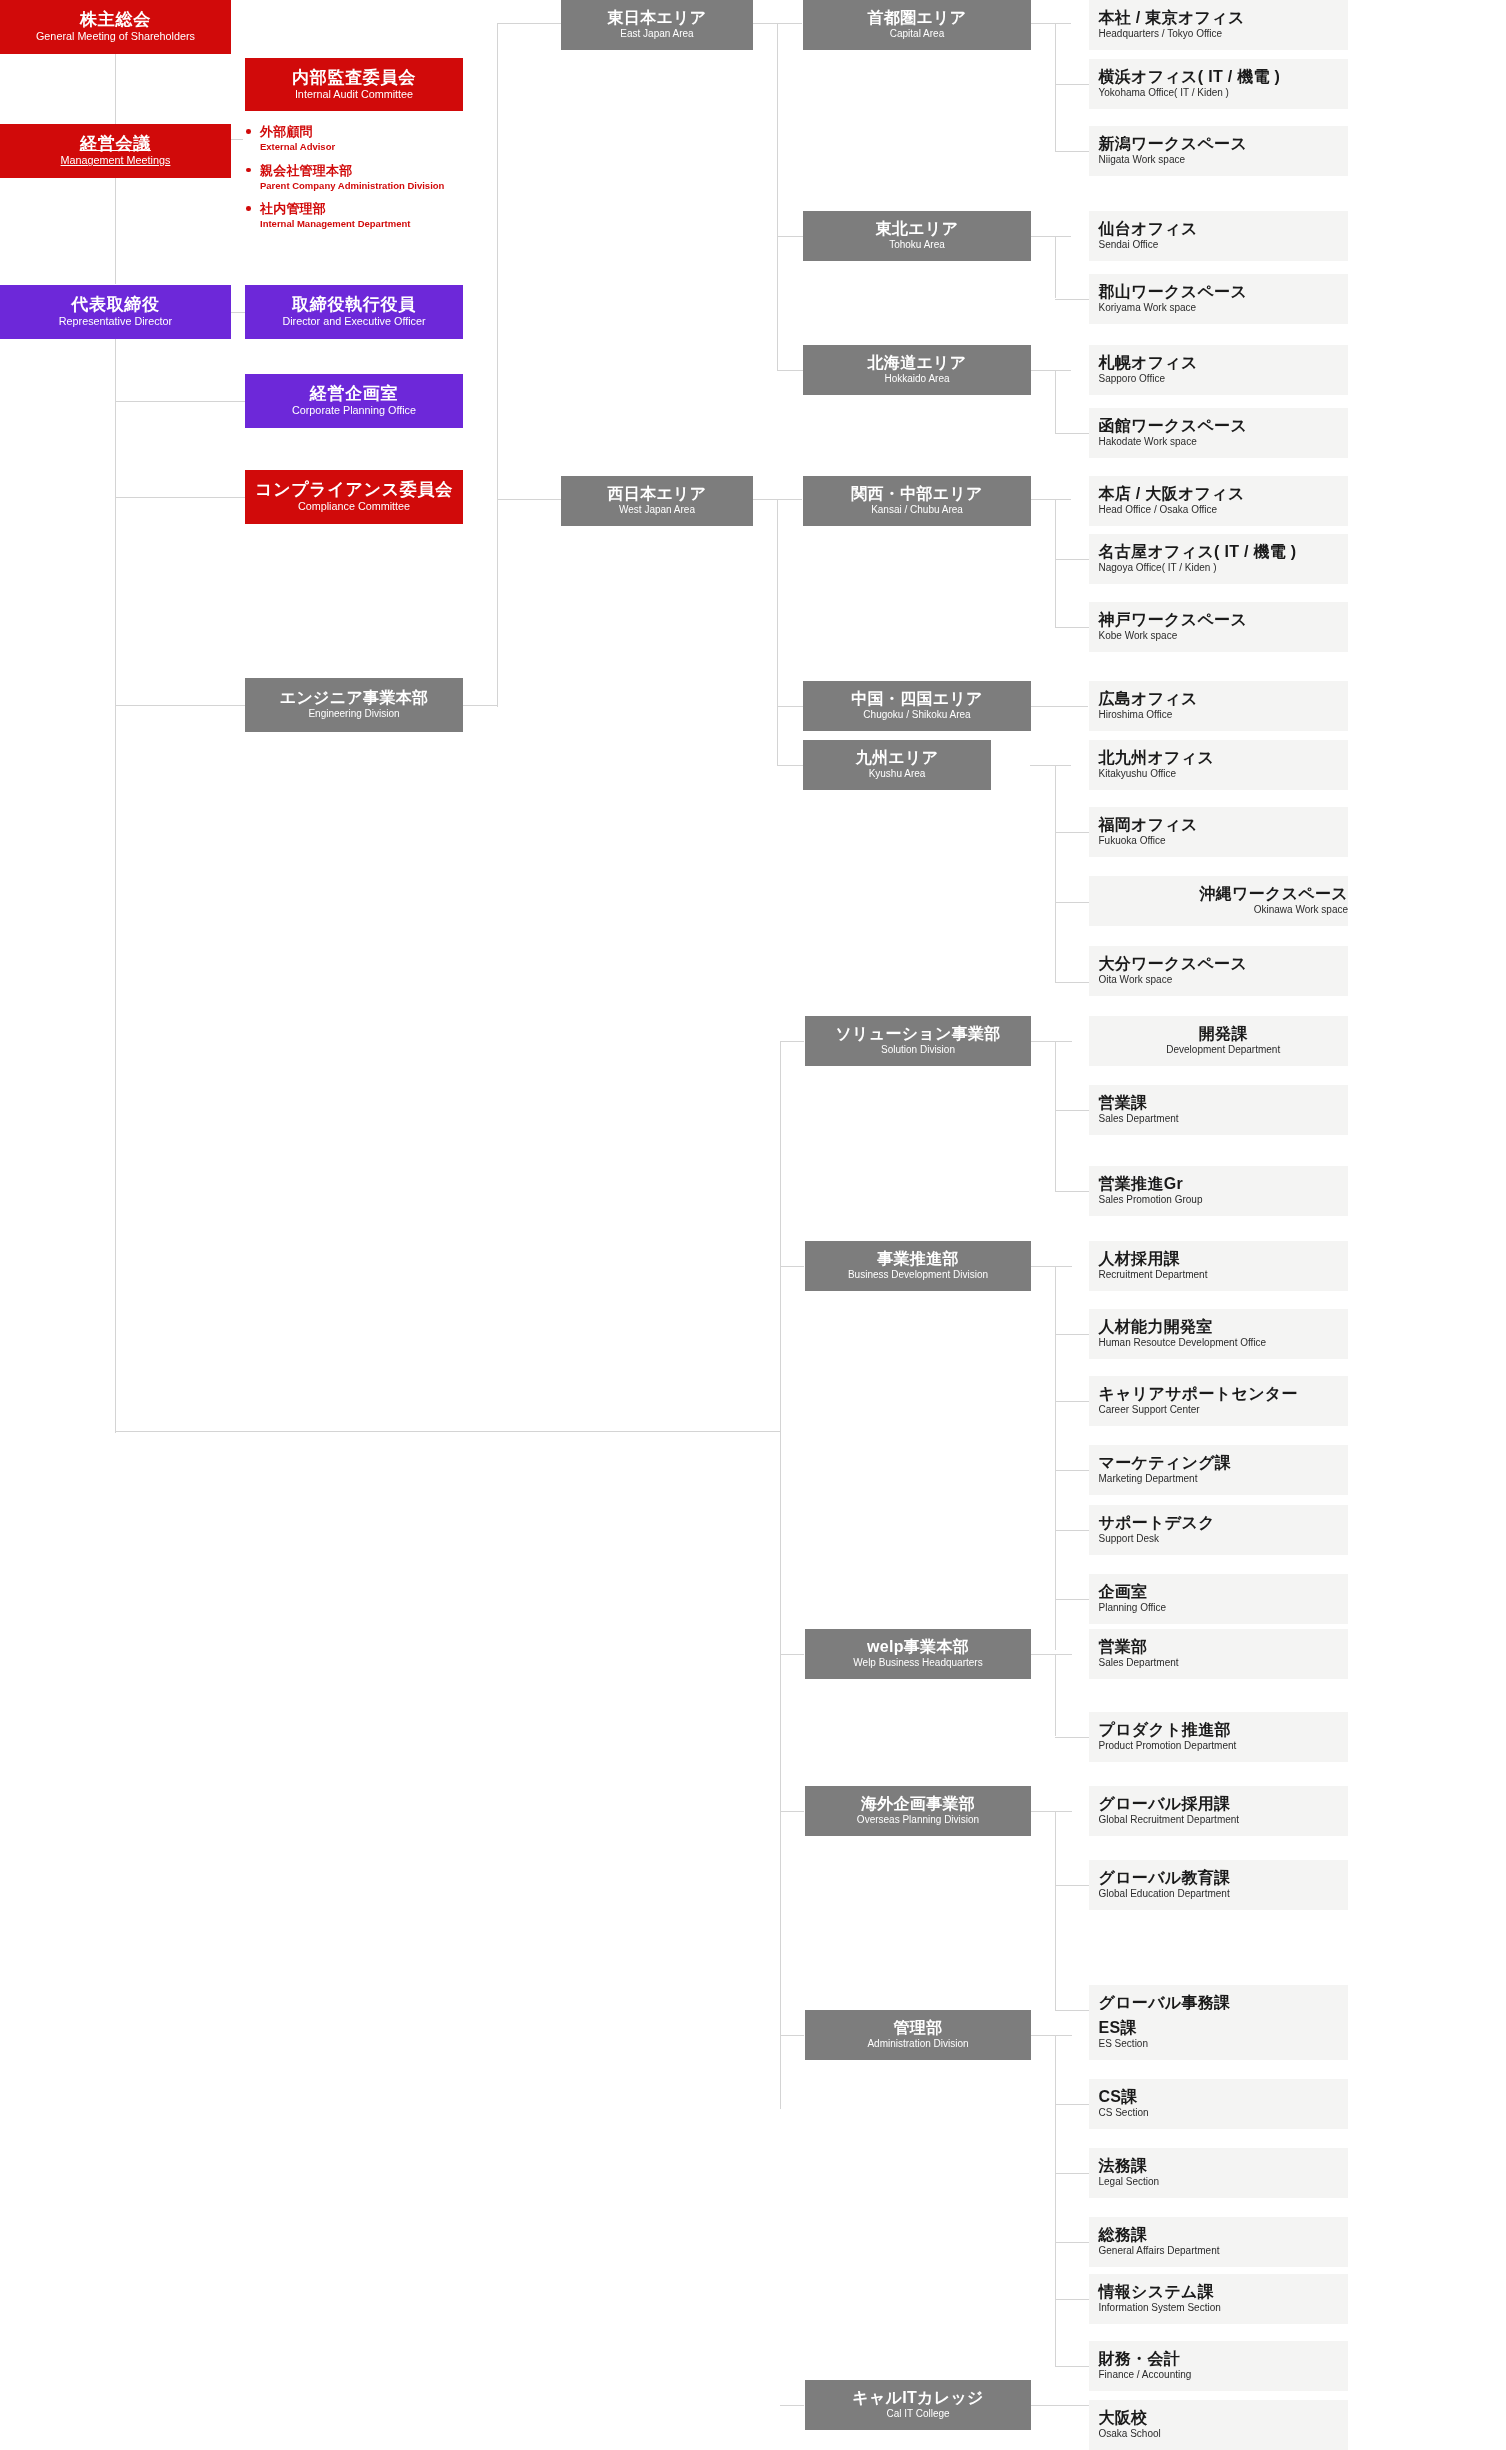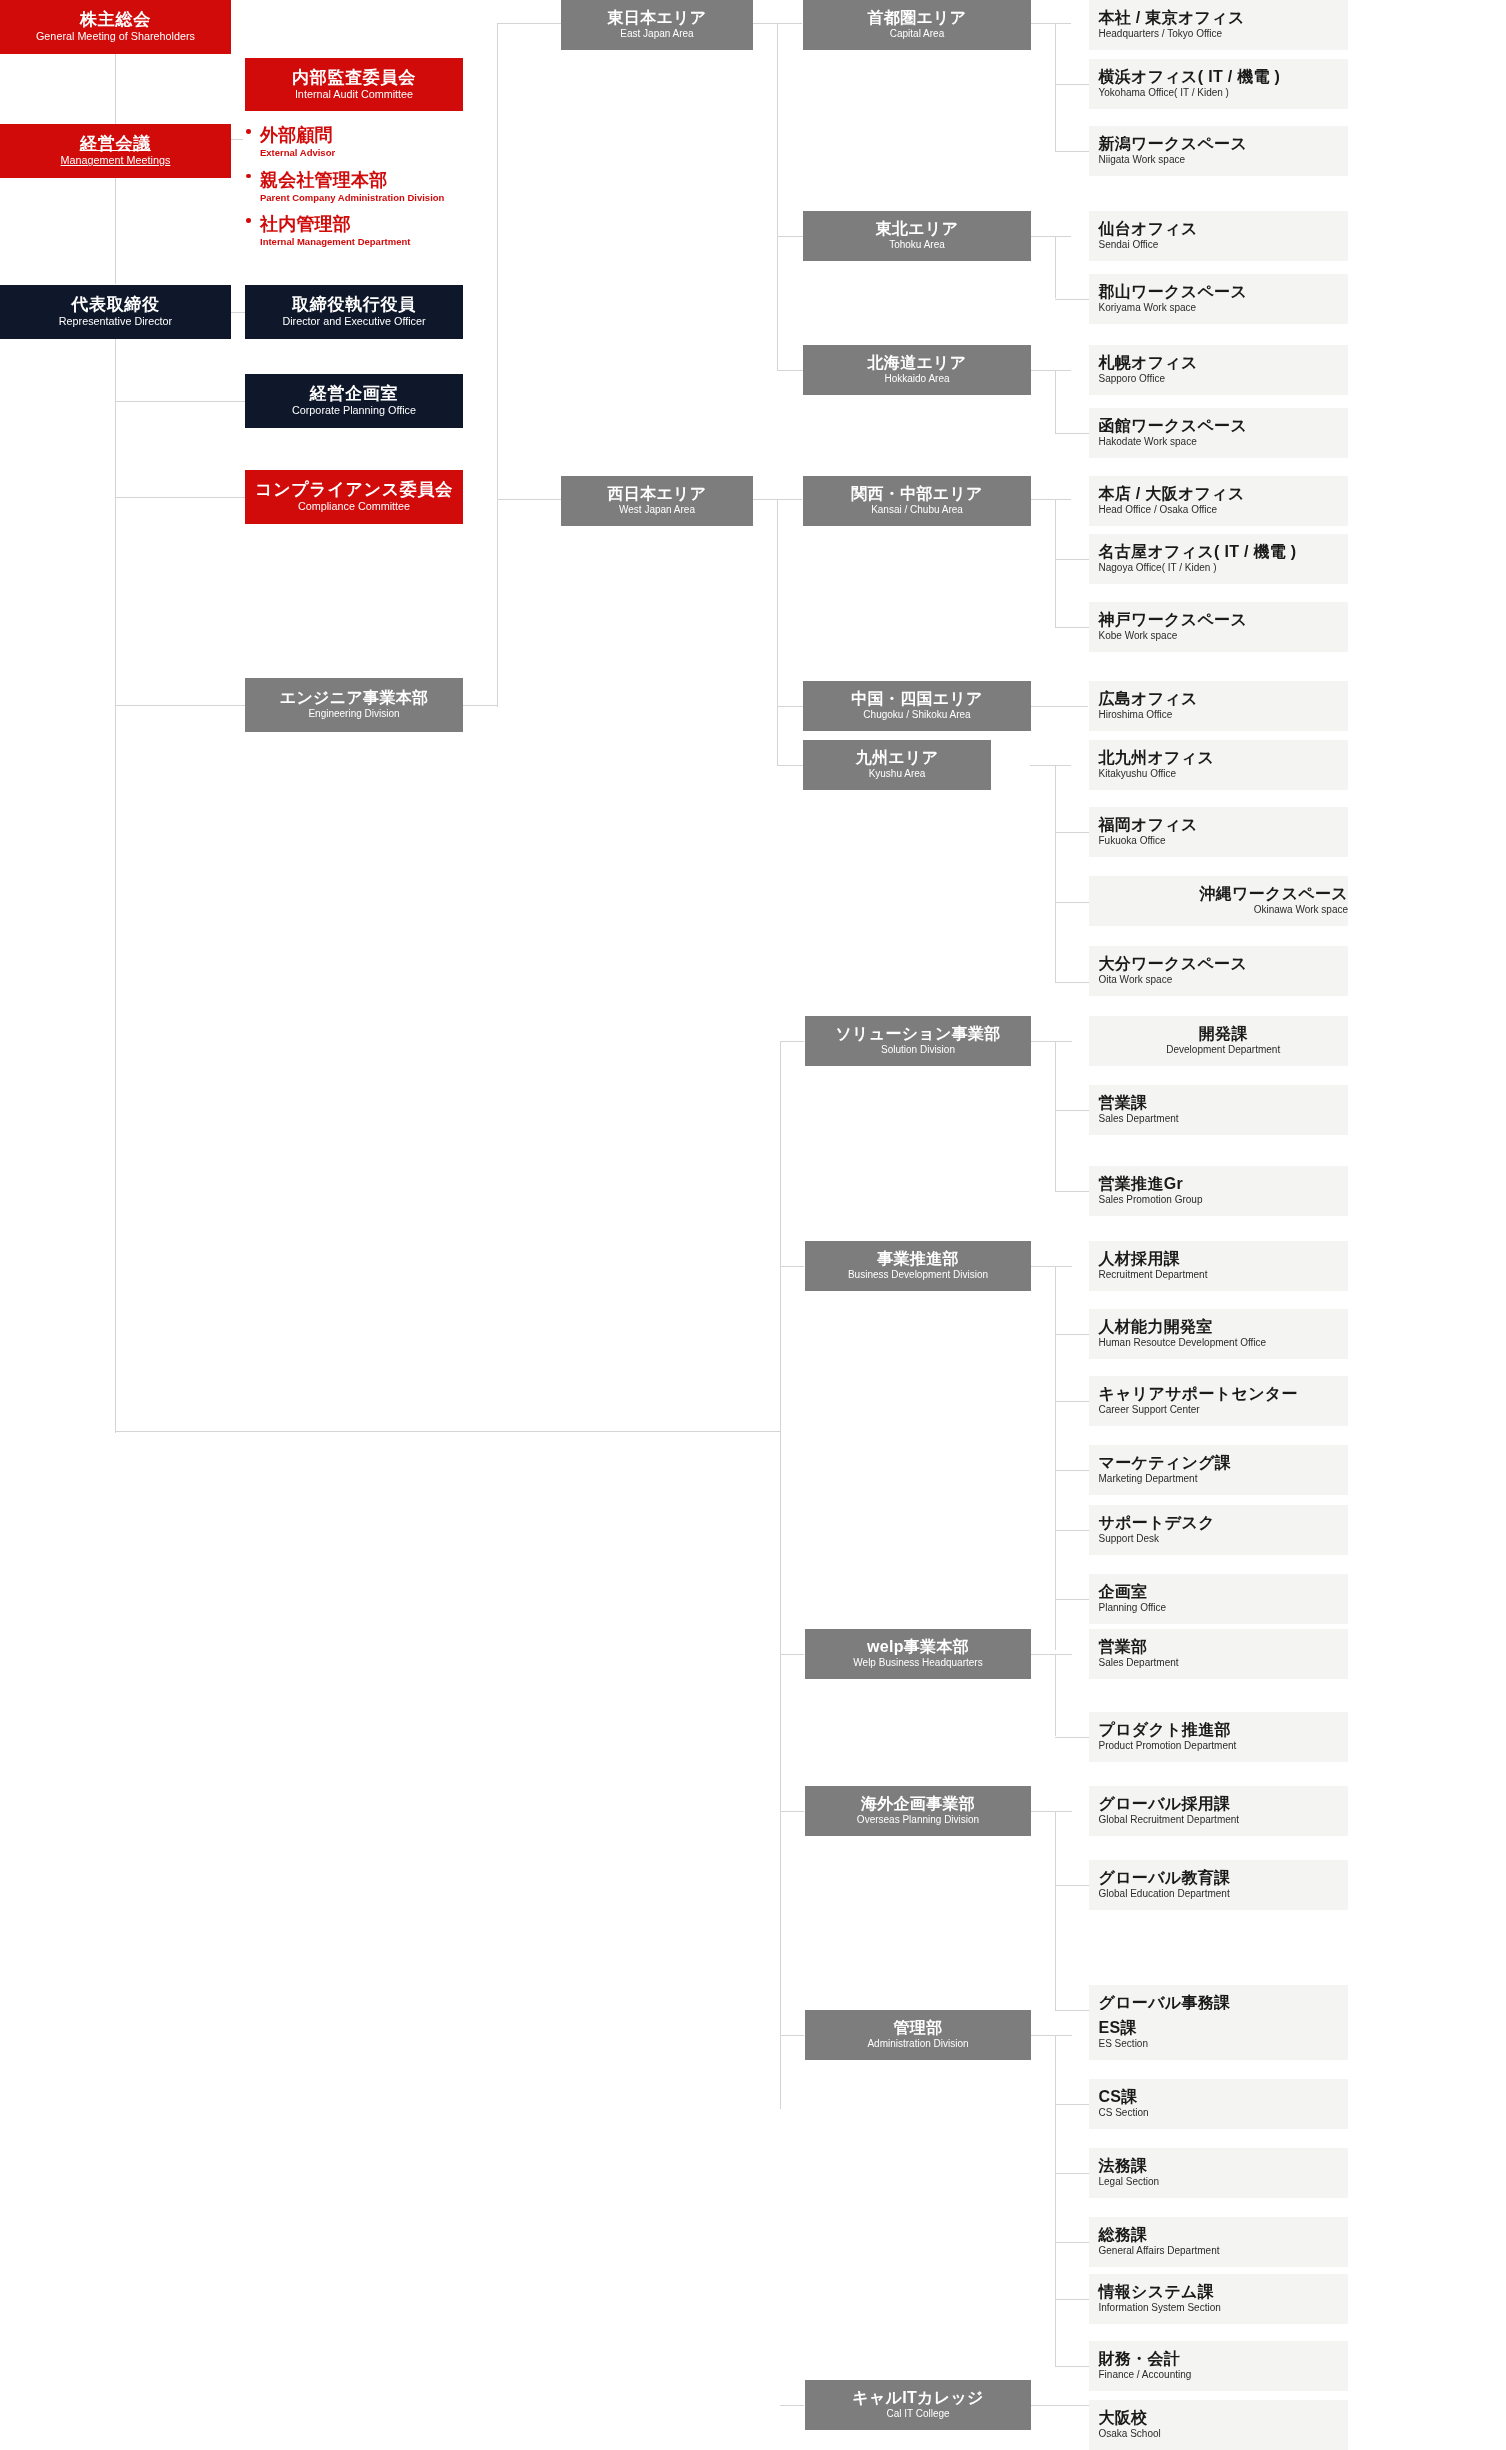--- a/index.html
+++ b/index.html
@@ -33,21 +33,21 @@
   }
   .box .jp{font-weight:bold;display:block;white-space:nowrap;}
   .box .en{display:block;white-space:nowrap;}
 
   
   .red{background:#d10a0a;color:#ffffff;}
   .red .jp{font-size:17px;letter-spacing:0.7px;margin-bottom:2px;}
   .red .en{font-size:10.8px;}
 
   
-  .maroon{background:#0f172a;color:#ffffff;}
+  .maroon{background:#6d28d9;color:#ffffff;}
   .maroon .jp{font-size:17px;letter-spacing:0.7px;margin-bottom:2px;}
   .maroon .en{font-size:10.8px;}
 
   
   .gray{background:#7d7d7d;color:#ffffff;}
   .gray .jp{font-size:16px;letter-spacing:0.3px;margin-bottom:2px;}
   .gray .en{font-size:10px;}
 
   
   .leaf{
@@ -68,21 +68,21 @@
 
   
   .bullets{position:absolute;color:#d10a0a;}
   .bullet-item{position:relative;padding-left:15px;margin-bottom:9.5px;}
   .bullet-item::before{
     content:"";
     position:absolute;left:1.4px;top:6px;
     width:4.7px;height:4.7px;border-radius:50%;
     background:#d10a0a;
   }
-  .bullet-item .jp{font-weight:bold;font-size:18px;display:block;white-space:nowrap;letter-spacing:0.2px;}
+  .bullet-item .jp{font-weight:bold;font-size:13px;display:block;white-space:nowrap;letter-spacing:0.2px;}
   .bullet-item .en{font-size:9.5px;display:block;white-space:nowrap;font-weight:bold;}
 </style>
 </head>
 <body>
 
 <div id="root">
 
   <div class="ln lnv" style="left:115px;top:54px;height:230px;"></div>
 
   <div class="ln lnh" style="left:115px;top:139px;width:128px;"></div>

